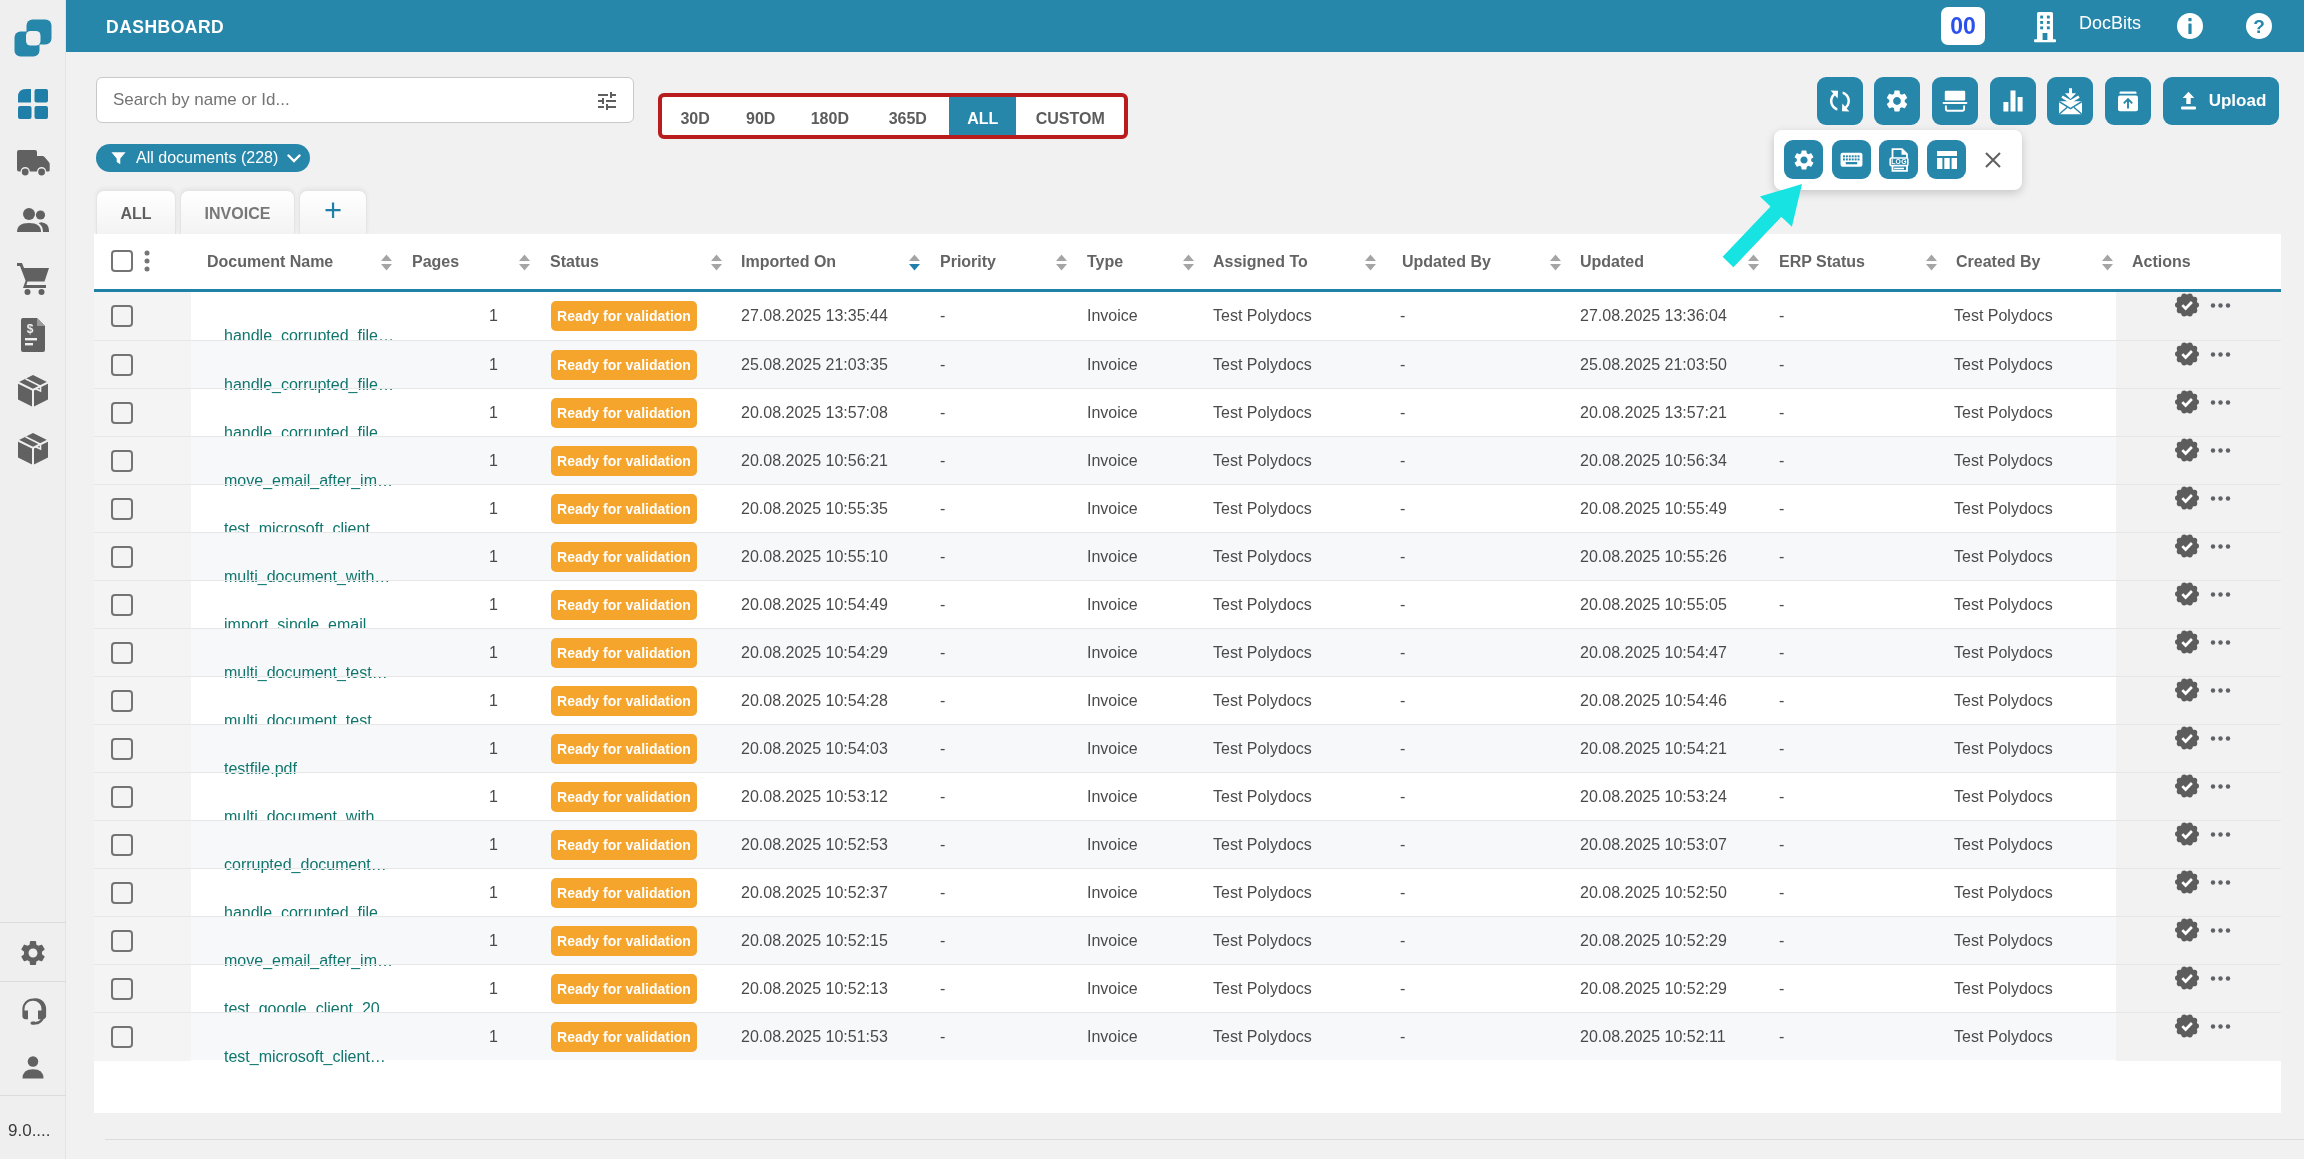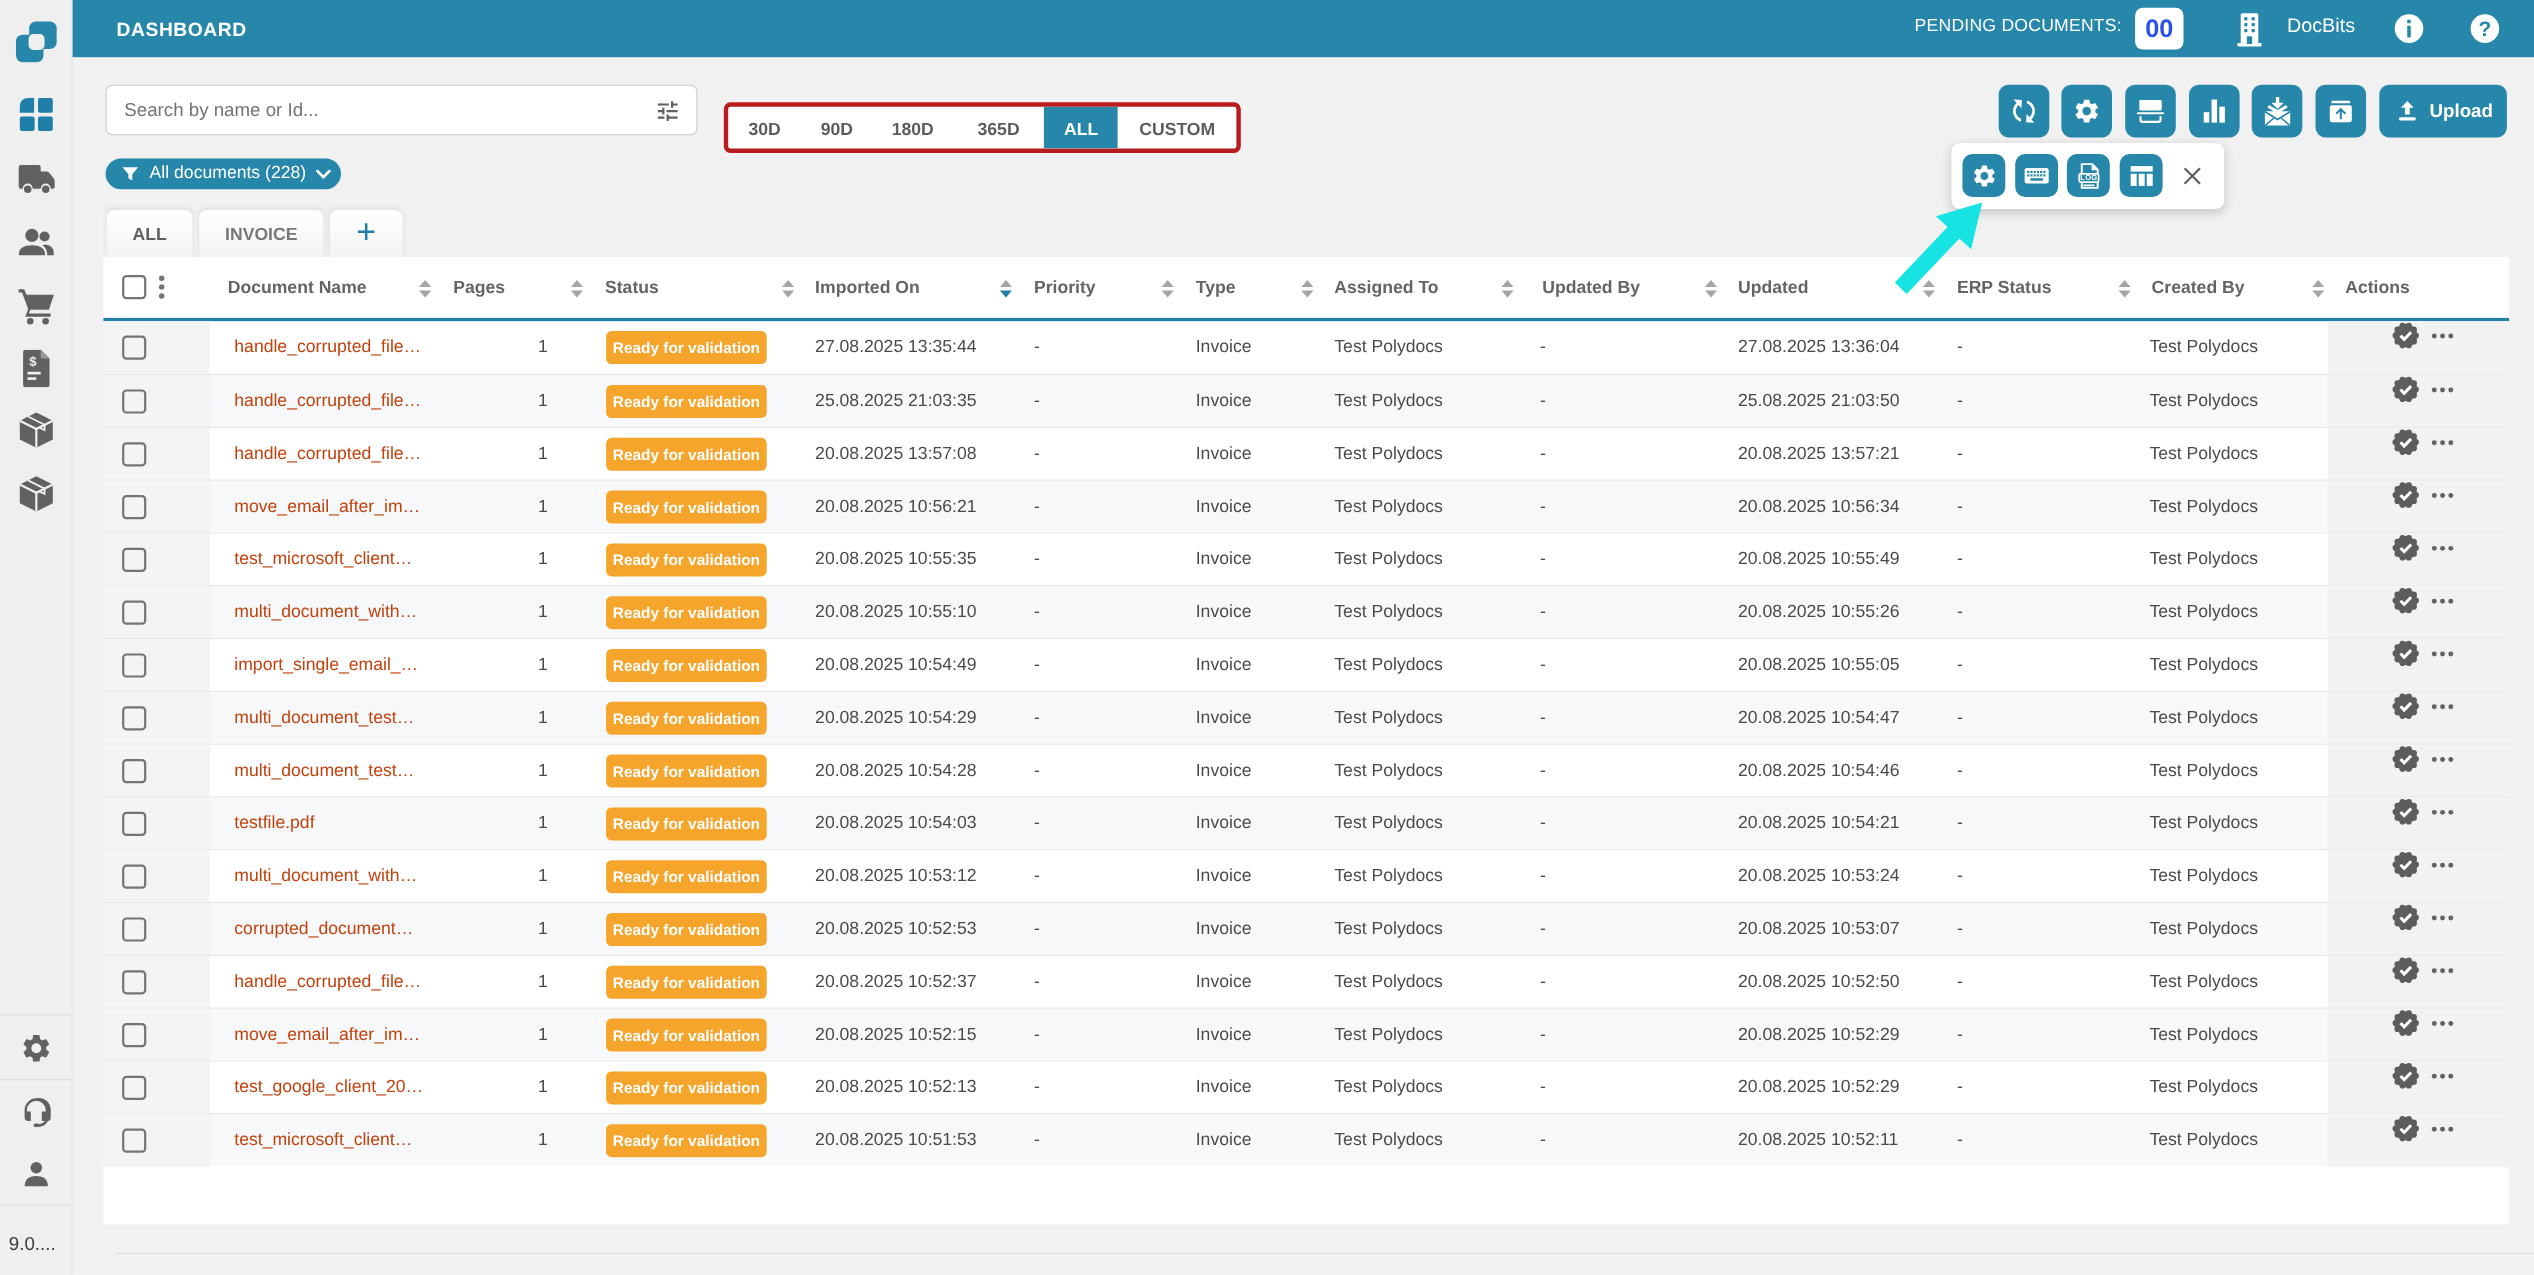--- a/index.html
+++ b/index.html
@@ -36,21 +36,21 @@
 #thead { position:absolute; left:0; top:0; width:2187px; height:58px; background:#fff; border-bottom:3px solid #2080a5; }
 .hl { position:absolute; top:19px; color:#646464; font-weight:bold; font-size:16px; white-space:nowrap; }
 .sort { position:absolute; top:20px; }
 .row { position:absolute; left:0; width:2187px; height:48px; font-size:16px; color:#4a4a4a; }
 .row.odd { background:#f7f8f9; }
 .row > div { position:absolute; top:0; height:48px; line-height:48px; white-space:nowrap; }
 .lsticky { position:absolute; left:0; top:0; width:97px; height:48px; background:#f4f4f4; }
 .rsticky { position:absolute; left:2022px; top:0; width:165px; height:48px; background:#f2f2f2; }
 .rowline { border-top:1px solid #e7e7e7; }
 .ck { position:absolute; left:17px; top:13px; width:22px; height:22px; border:2px solid #747474; border-radius:4px; }
-.nm { left:119px; color:#c2410c; }
+.nm { left:130px; color:#0f766e;margin-top:20px; }
 .pg1 { left:395px; }
 .row > .bdg { position:absolute; left:457px; top:9px; width:146px; height:30px; line-height:30px; background:#f5a42c; border-radius:5px; color:#fff; font-weight:bold; font-size:14px; text-align:center; }
 .d1 { left:647px; }
 .pri { left:846px; }
 .ty { left:993px; }
 .asg { left:1119px; }
 .ub { left:1306px; }
 .d2 { left:1486px; }
 .erp { left:1685px; }
 .cb { left:1860px; }
@@ -122,21 +122,20 @@
       <rect x="10" y="20.3" width="4.5" height="2.6" rx="1.3"></rect>
     </svg>
   <svg class="sicon" style="top:1054px" width="28" height="28" viewBox="0 0 24 24" fill="#616161">
       <circle cx="12" cy="6.5" r="4.5"></circle>
       <path d="M3 21 q0-8 9-8 q9 0 9 8 z"></path>
     </svg>
   <div class="sep" style="top:1095px"></div>
 </div>
 <div class="abs" id="hdr">
   <div class="title">DASHBOARD</div>
-  <div id="pend">PENDING DOCUMENTS:</div>
   <div id="pbox">00</div>
   <svg class="abs" style="left:1966px;top:11px" width="26" height="33" viewBox="0 0 26 33" fill="#fff">
       <path d="M5 2.6 q0-1.6 1.6-1.6 h12.8 q1.6 0 1.6 1.6 V29 H5 z"></path>
       <rect x="2" y="28.2" width="22" height="3" rx="1"></rect>
       <g fill="#2787ab">
         <rect x="8.2" y="4.6" width="2.9" height="2.9"></rect>
         <rect x="14.9" y="4.6" width="2.9" height="2.9"></rect>
         <rect x="8.2" y="10" width="2.9" height="2.9"></rect>
         <rect x="14.9" y="10" width="2.9" height="2.9"></rect>
         <rect x="8.2" y="15.4" width="2.9" height="2.9"></rect>

